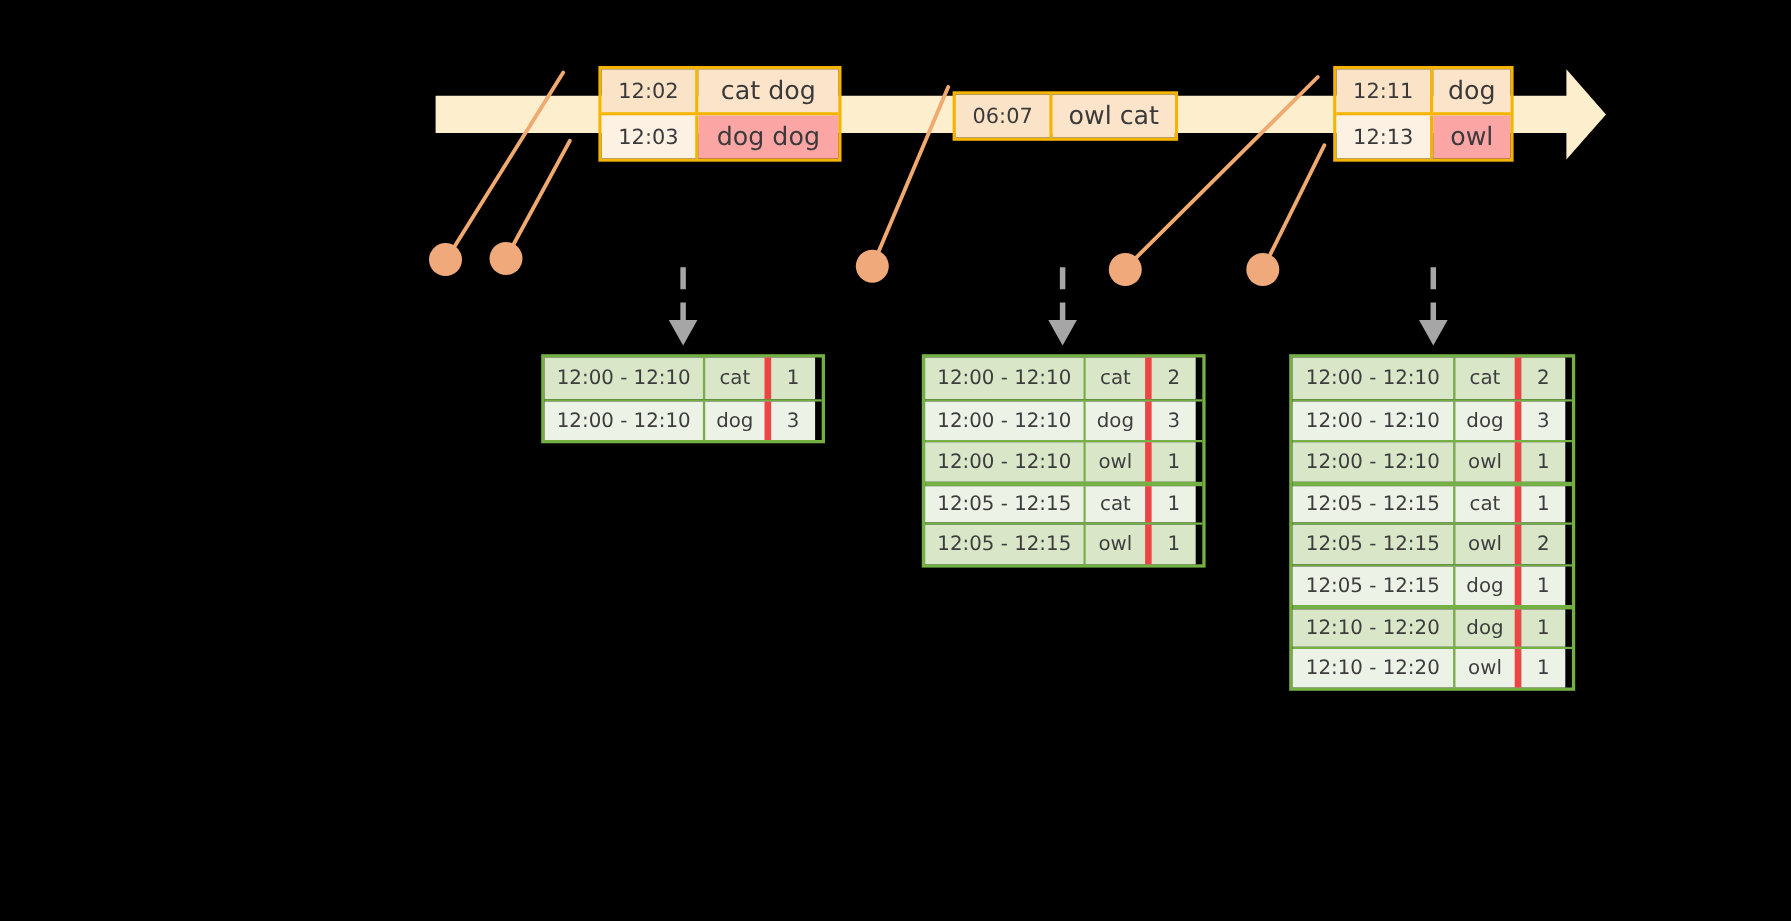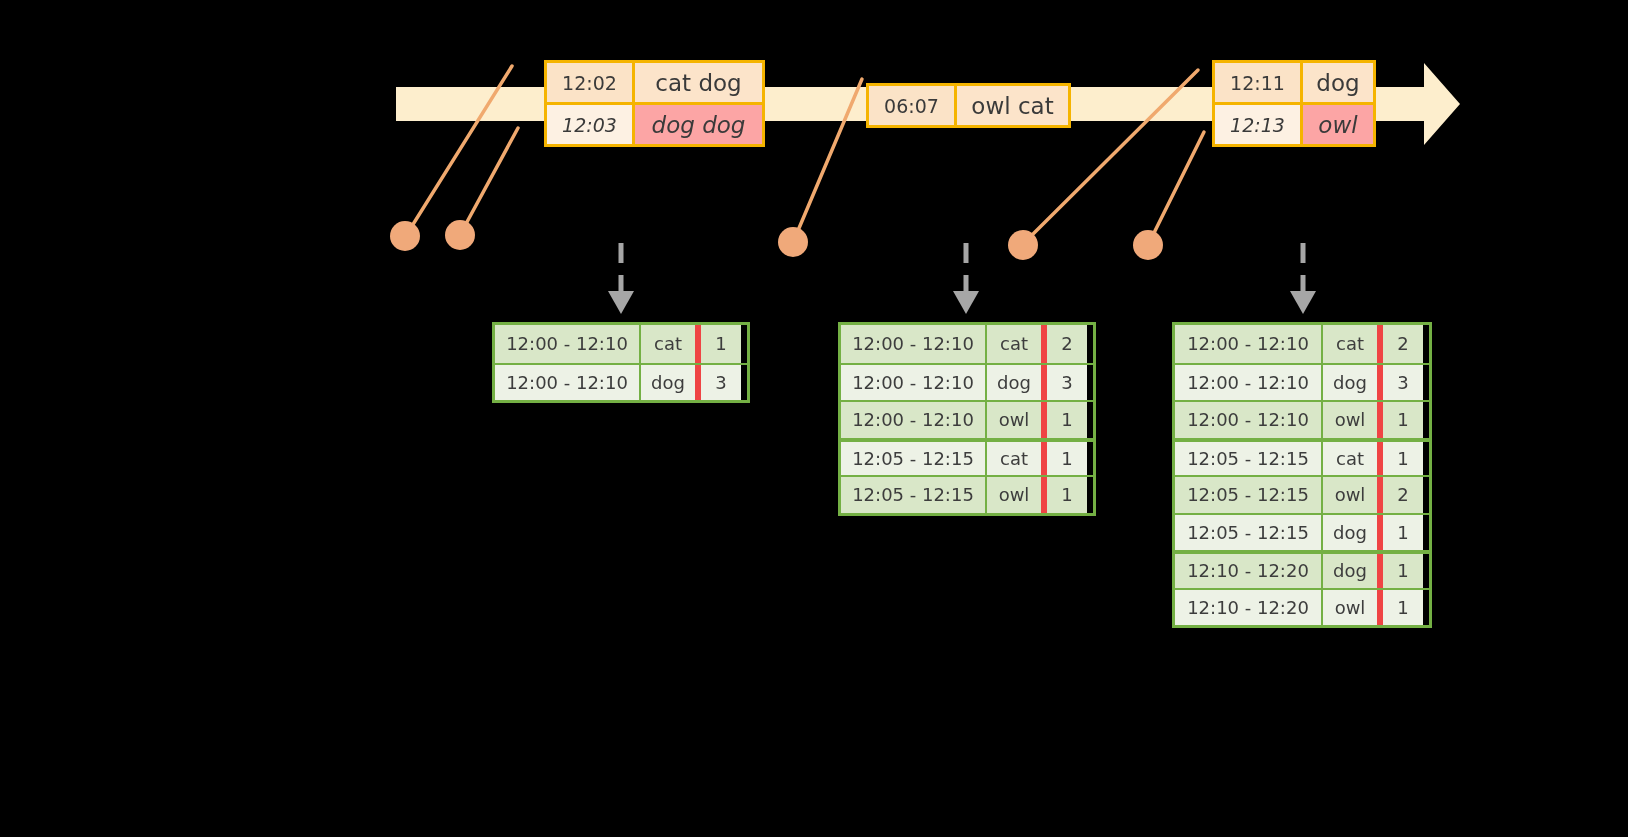--- a/index.html
+++ b/index.html
@@ -40,21 +40,20 @@
     flex-direction: column;
     z-index: 6;
   }
   .event-row {
     display: flex;
     flex-direction: row;
     height: 39px;
   }
   .event-row + .event-row {
     border-top: 3px solid #f5b400;
-    font-style: italic;
   }
   .event-time {
     width: 88px;
     border-right: 3px solid #f5b400;
     display: flex;
     align-items: center;
     justify-content: center;
     font-size: 19px;
     color: #3a3a3a;
     box-sizing: border-box;

